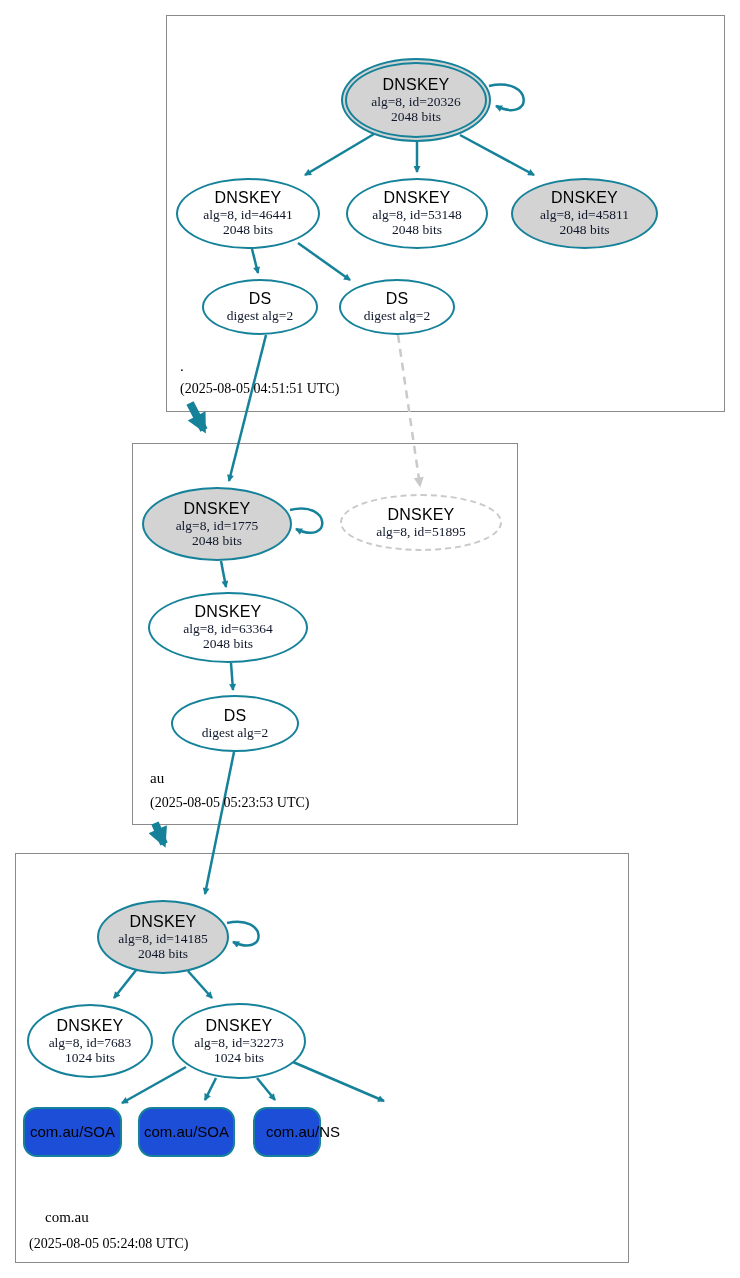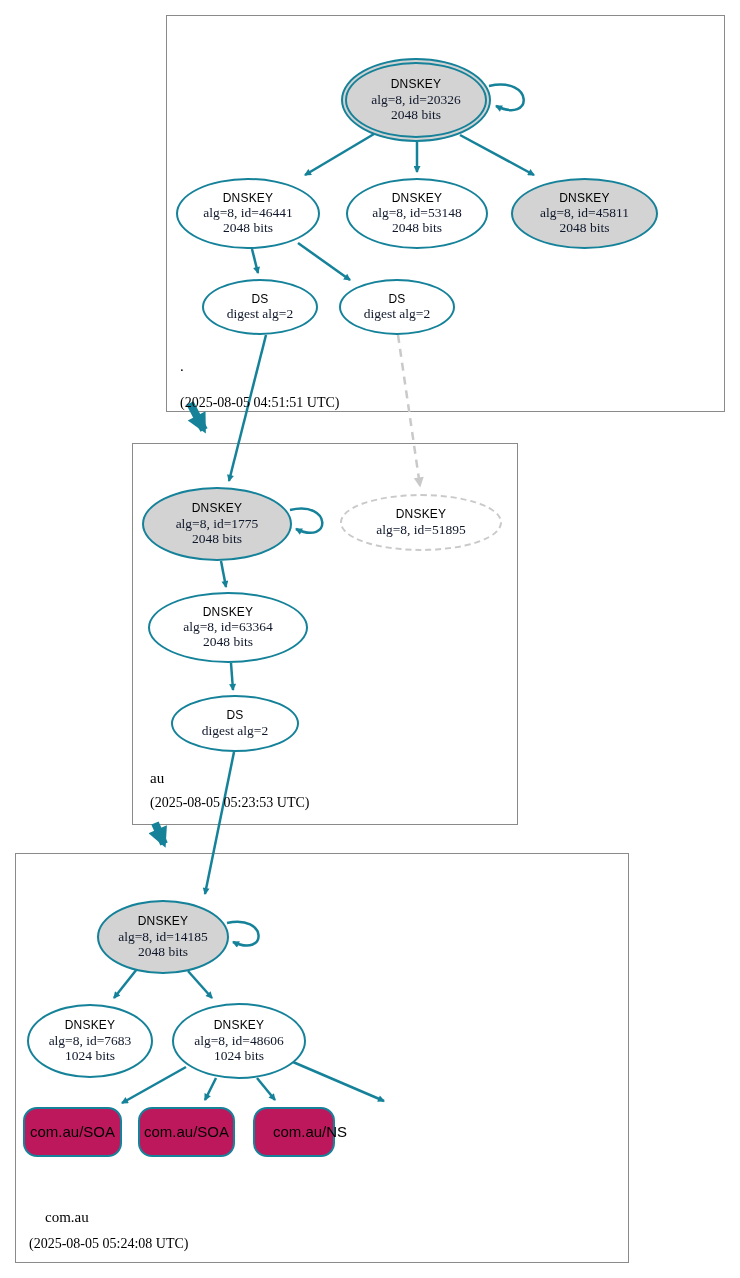--- a/index.html
+++ b/index.html
@@ -17,25 +17,25 @@
     background:#ffffff;line-height:1.12;
   }
   .ellipse{border:2.5px solid #15829a;border-radius:50%;}
   .ellipse.gray{background:#d3d3d3;}
   .ellipse.dashed{border:2px dashed #c9c9c9;background:#ffffff;}
   .inner-ring{
     position:absolute;left:2px;top:2px;right:2px;bottom:2px;
     border:2.5px solid #15829a;border-radius:50%;pointer-events:none;
   }
   .rrset{
-    border:2.5px solid #15829a;border-radius:14px;background:#be185d;
+    border:2.5px solid #15829a;border-radius:14px;background:#1d4ed8;
     font-family:"Liberation Sans", sans-serif;font-size:15px;color:#000;
   }
   .node-title{
-    font-family:"Liberation Sans", sans-serif;font-size:12px;color:#000;
+    font-family:"Liberation Sans", sans-serif;font-size:16px;color:#000;
     letter-spacing:0.2px;
   }
   .node-detail,.node-bits{
     font-family:"Liberation Serif", serif;font-size:13.5px;color:#0f172a;
   }
   .zone-label{
     position:absolute;font-family:"Liberation Serif", serif;font-size:15px;color:#000;
   }
   .zone-ts{
     position:absolute;font-family:"Liberation Serif", serif;font-size:14px;color:#000;
@@ -119,21 +119,21 @@
     <span class="node-title">DS</span>
     <span class="node-detail">digest alg=2</span>
   </div>
 
   <div class="node ellipse" style="left:339px;top:279px;width:116px;height:56px;">
     <span class="node-title">DS</span>
     <span class="node-detail">digest alg=2</span>
   </div>
 
   <div class="zone-label" style="left:180px;top:358px;">.</div>
-  <div class="zone-ts" style="left:180px;top:395px;">(2025-08-05 04:51:51 UTC)</div>
+  <div class="zone-ts" style="left:180px;top:381px;">(2025-08-05 04:51:51 UTC)</div>
 
   <div class="node ellipse gray" style="left:142px;top:487px;width:150px;height:74px;">
     <span class="node-title">DNSKEY</span>
     <span class="node-detail">alg=8, id=1775</span>
     <span class="node-bits">2048 bits</span>
   </div>
 
   <div class="node ellipse dashed" style="left:340px;top:494px;width:162px;height:57px;">
     <span class="node-title">DNSKEY</span>
     <span class="node-detail">alg=8, id=51895</span>
@@ -160,30 +160,30 @@
   </div>
 
   <div class="node ellipse" style="left:27px;top:1004px;width:126px;height:74px;">
     <span class="node-title">DNSKEY</span>
     <span class="node-detail">alg=8, id=7683</span>
     <span class="node-bits">1024 bits</span>
   </div>
 
   <div class="node ellipse" style="left:172px;top:1003px;width:134px;height:76px;">
     <span class="node-title">DNSKEY</span>
-    <span class="node-detail">alg=8, id=48606</span>
+    <span class="node-detail">alg=8, id=32273</span>
     <span class="node-bits">1024 bits</span>
   </div>
 
   <div class="node rrset" style="left:23px;top:1107px;width:99px;height:50px;">
     <span>com.au/SOA</span>
   </div>
   <div class="node rrset" style="left:138px;top:1107px;width:97px;height:50px;">
     <span>com.au/SOA</span>
   </div>
-  <div class="node rrset" style="left:253px;top:1107px;width:82px;height:50px;padding-left:32px;">
+  <div class="node rrset" style="left:253px;top:1107px;width:68px;height:50px;padding-left:32px;">
     <span>com.au/NS</span>
   </div>
 
   <div class="zone-label" style="left:45px;top:1209px;">com.au</div>
   <div class="zone-ts" style="left:29px;top:1236px;text-align:right;">(2025-08-05 05:24:08 UTC)</div>
 
 </div>
 
 </body></html>

